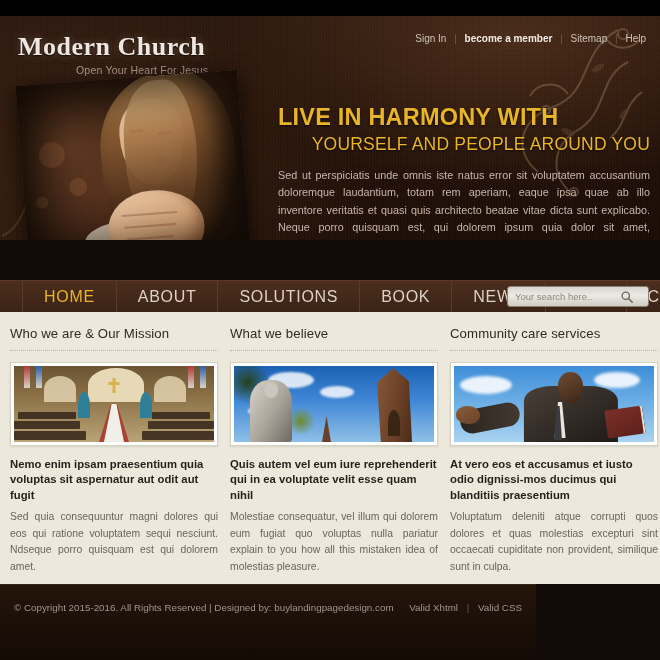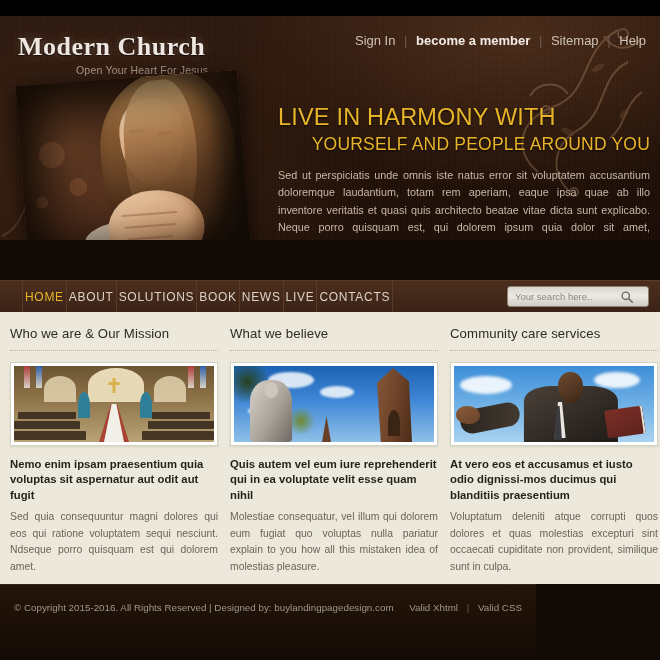--- a/index.html
+++ b/index.html
@@ -48,21 +48,21 @@
     text-shadow: 0 1px 2px rgba(0,0,0,.9), 0 0 9px rgba(255,235,210,.25);
   }
   .logo-sub {
     margin-top: 2px; margin-left: 58px;
     font-size: 10.5px; color: #b09a8c; letter-spacing: .2px;
   }
 
   
   .toplinks {
     position: absolute; right: 14px; top: 17px;
-    font-size: 13px; color: #cbbcb0;
+    font-size: 10px; color: #cbbcb0;
   }
   .toplinks a { color: #cfc2b6; text-decoration: none; }
   .toplinks .sep { color: #6d5b50; margin: 0 5px; }
   .toplinks .strong { font-weight: 700; color: #f2ece6; }
 
   
   .hero-photo-wrap {
     position: absolute; left: 22px; top: 62px; width: 222px; height: 182px;
   }
   .hero-photo {
@@ -124,43 +124,43 @@
     border-radius: 40% 30% 0 0; opacity: .75;
   }
   .hp-vig {
     position: absolute; inset: 0;
     box-shadow: inset 0 0 40px 14px rgba(10,5,2,.72);
   }
 
   
   .hero-text { position: absolute; left: 278px; top: 88px; width: 372px; }
   .hero-h1 {
-    font-size: 23.5px; font-weight: 400; color: #e8b529; letter-spacing: .2px;
+    font-size: 23.5px; font-weight: 700; color: #e8b529; letter-spacing: .2px;
     line-height: 1.18; text-shadow: 0 1px 2px rgba(0,0,0,.8);
   }
   .hero-h2 {
     font-size: 17.5px; font-weight: 400; color: #e8b529; letter-spacing: .2px;
     text-align: right; margin-top: 2px; text-shadow: 0 1px 2px rgba(0,0,0,.8);
   }
   .hero-p {
     margin-top: 12px; font-size: 10.8px; line-height: 1.62;
     color: #c8b6a9; text-align: justify;
   }
 
   
   .navbar {
     position: absolute; top: 280px; left: 0; width: 660px; height: 32px;
     background: linear-gradient(180deg, #4b2e1d 0%, #43291a 50%, #3a2316 100%);
     border-top: 1px solid #5d3a25;
     display: flex; align-items: center;
   }
   .nav-items { display: flex; align-items: center; margin-left: 22px; height: 32px; }
   .nav-item {
-    font-size: 12px; color: #ded2c8; letter-spacing: .7px;
-    padding: 0 2px; height: 32px; line-height: 32px;
+    font-size: 16px; color: #ded2c8; letter-spacing: .7px;
+    padding: 0 21px; height: 32px; line-height: 32px;
     border-right: 1px solid #5c3a26; cursor: pointer; text-decoration: none;
   }
   .nav-item:first-child { border-left: 1px solid #5c3a26; }
   .nav-item.active { color: #e8b529; }
   .search-wrap {
     position: absolute; right: 11px; top: 5px;
     width: 142px; height: 21px;
     background: linear-gradient(180deg, #d8d5cd 0%, #eceae4 45%, #cfccc4 100%);
     border: 1px solid #8d8175; border-radius: 3px;
     display: flex; align-items: center;

